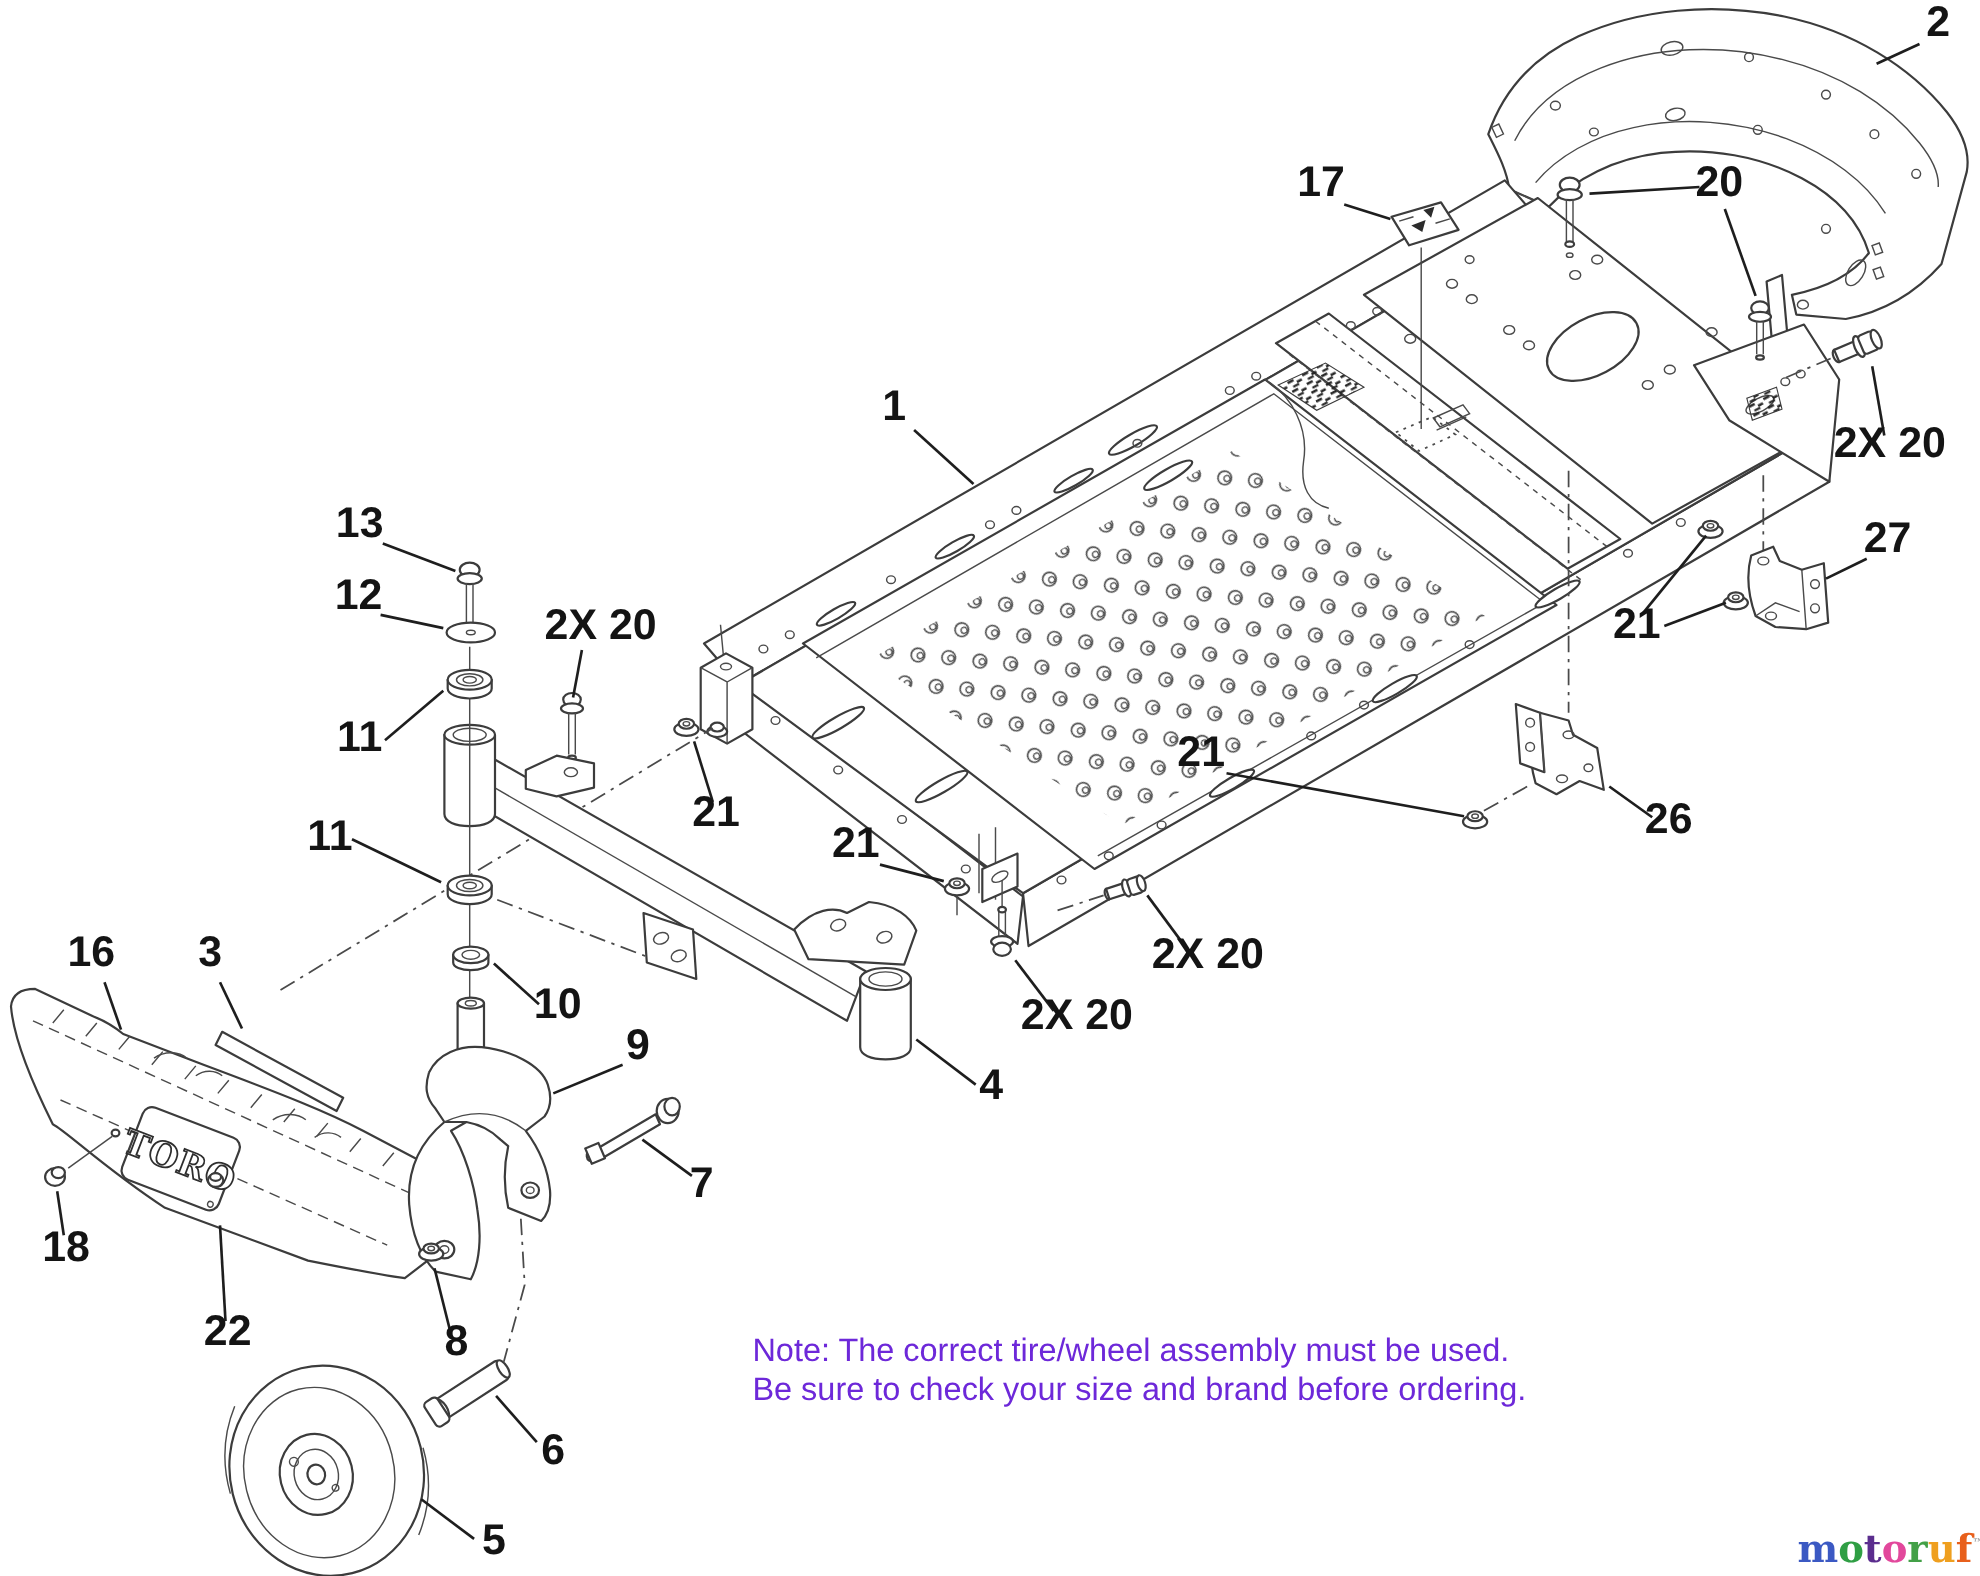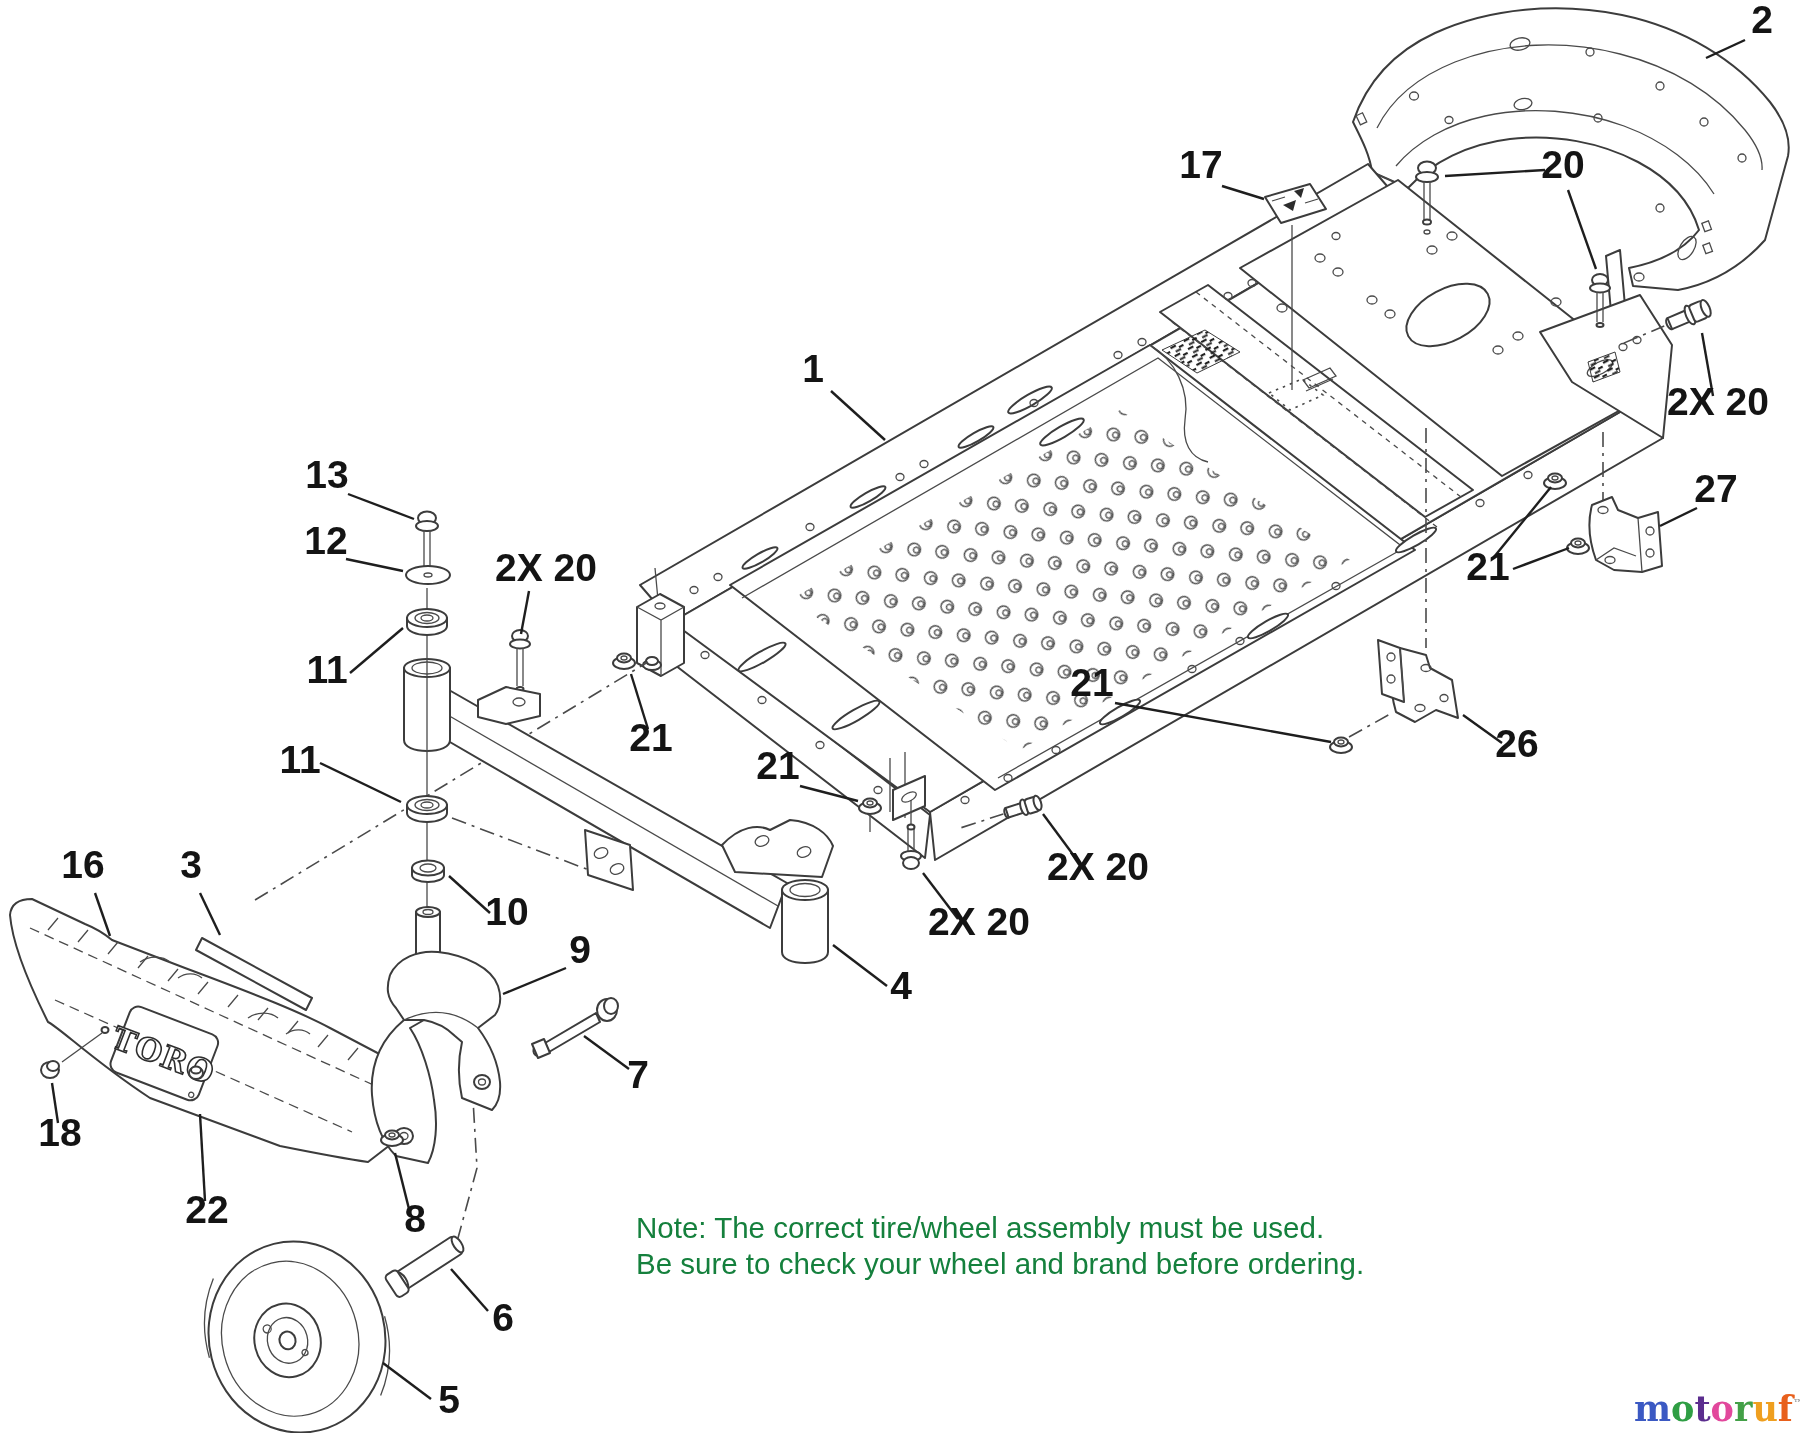--- a/index.html
+++ b/index.html
@@ -8,21 +8,21 @@
   svg{position:absolute;left:0;top:0;}
   svg *{vector-effect:non-scaling-stroke;}
   .ln{stroke:#3c3c3c;stroke-width:2;fill:none;stroke-linecap:round;stroke-linejoin:round;}
   .w{stroke:#3c3c3c;stroke-width:2;fill:#ffffff;stroke-linejoin:round;}
   .thin{stroke:#4a4a4a;stroke-width:1.3;fill:none;}
   .dd{stroke:#4a4a4a;stroke-width:1.6;fill:none;stroke-dasharray:15 6 3 6;}
   .dot{stroke:#4a4a4a;stroke-width:1.6;fill:none;stroke-dasharray:2.5 5;}
   .lead{stroke:#1e1e1e;stroke-width:2.4;fill:none;}
   .callout{font-family:"Liberation Sans",sans-serif;font-size:39px;font-weight:700;fill:#141414;}
   .dk{fill:#2c2c2c;stroke:none;}
-  .note{position:absolute;left:636px;top:1210px;font-size:29.5px;line-height:36px;color:#15803d;white-space:nowrap;}
+  .note{position:absolute;left:684px;top:1210px;font-size:29.5px;line-height:36px;color:#6d28d9;white-space:nowrap;}
   .watermark{position:absolute;left:1634px;top:1388px;font-family:"DejaVu Serif","Liberation Serif",serif;
              font-weight:bold;font-size:35px;white-space:nowrap;letter-spacing:0px;}
   .watermark .tm{font-size:11px;vertical-align:14px;}
 </style>
 </head>
 <body>
 
 <div class="stage">
 <svg width="1800" height="1433" viewBox="0 0 1800 1433">
   <defs>
@@ -472,17 +472,17 @@
     <text class="callout" x="1517" y="757" text-anchor="middle">26</text>
     <text class="callout" x="1716" y="502" text-anchor="middle">27</text>
     <text class="callout" x="1488" y="580" text-anchor="middle">21</text>
     <text class="callout" x="1092" y="696" text-anchor="middle">21</text>
     <text class="callout" x="1718" y="415" text-anchor="middle">2X 20</text>
   </g>
 </svg>
 
   <div class="note">
     <div>Note: The correct tire/wheel assembly must be used.</div>
-    <div>Be sure to check your wheel and brand before ordering.</div>
+    <div>Be sure to check your size and brand before ordering.</div>
   </div>
 
   <div class="watermark"><span style="color: rgb(59, 89, 195);">m</span><span style="color: rgb(47, 158, 68);">o</span><span style="color: rgb(91, 45, 142);">t</span><span style="color: rgb(226, 72, 156);">o</span><span style="color: rgb(67, 160, 71);">r</span><span style="color: rgb(239, 159, 31);">u</span><span style="color: rgb(232, 96, 28);">f</span><span class="tm" style="color: rgb(154, 154, 154);">™</span></div>
 </div>
 
 </body></html>

